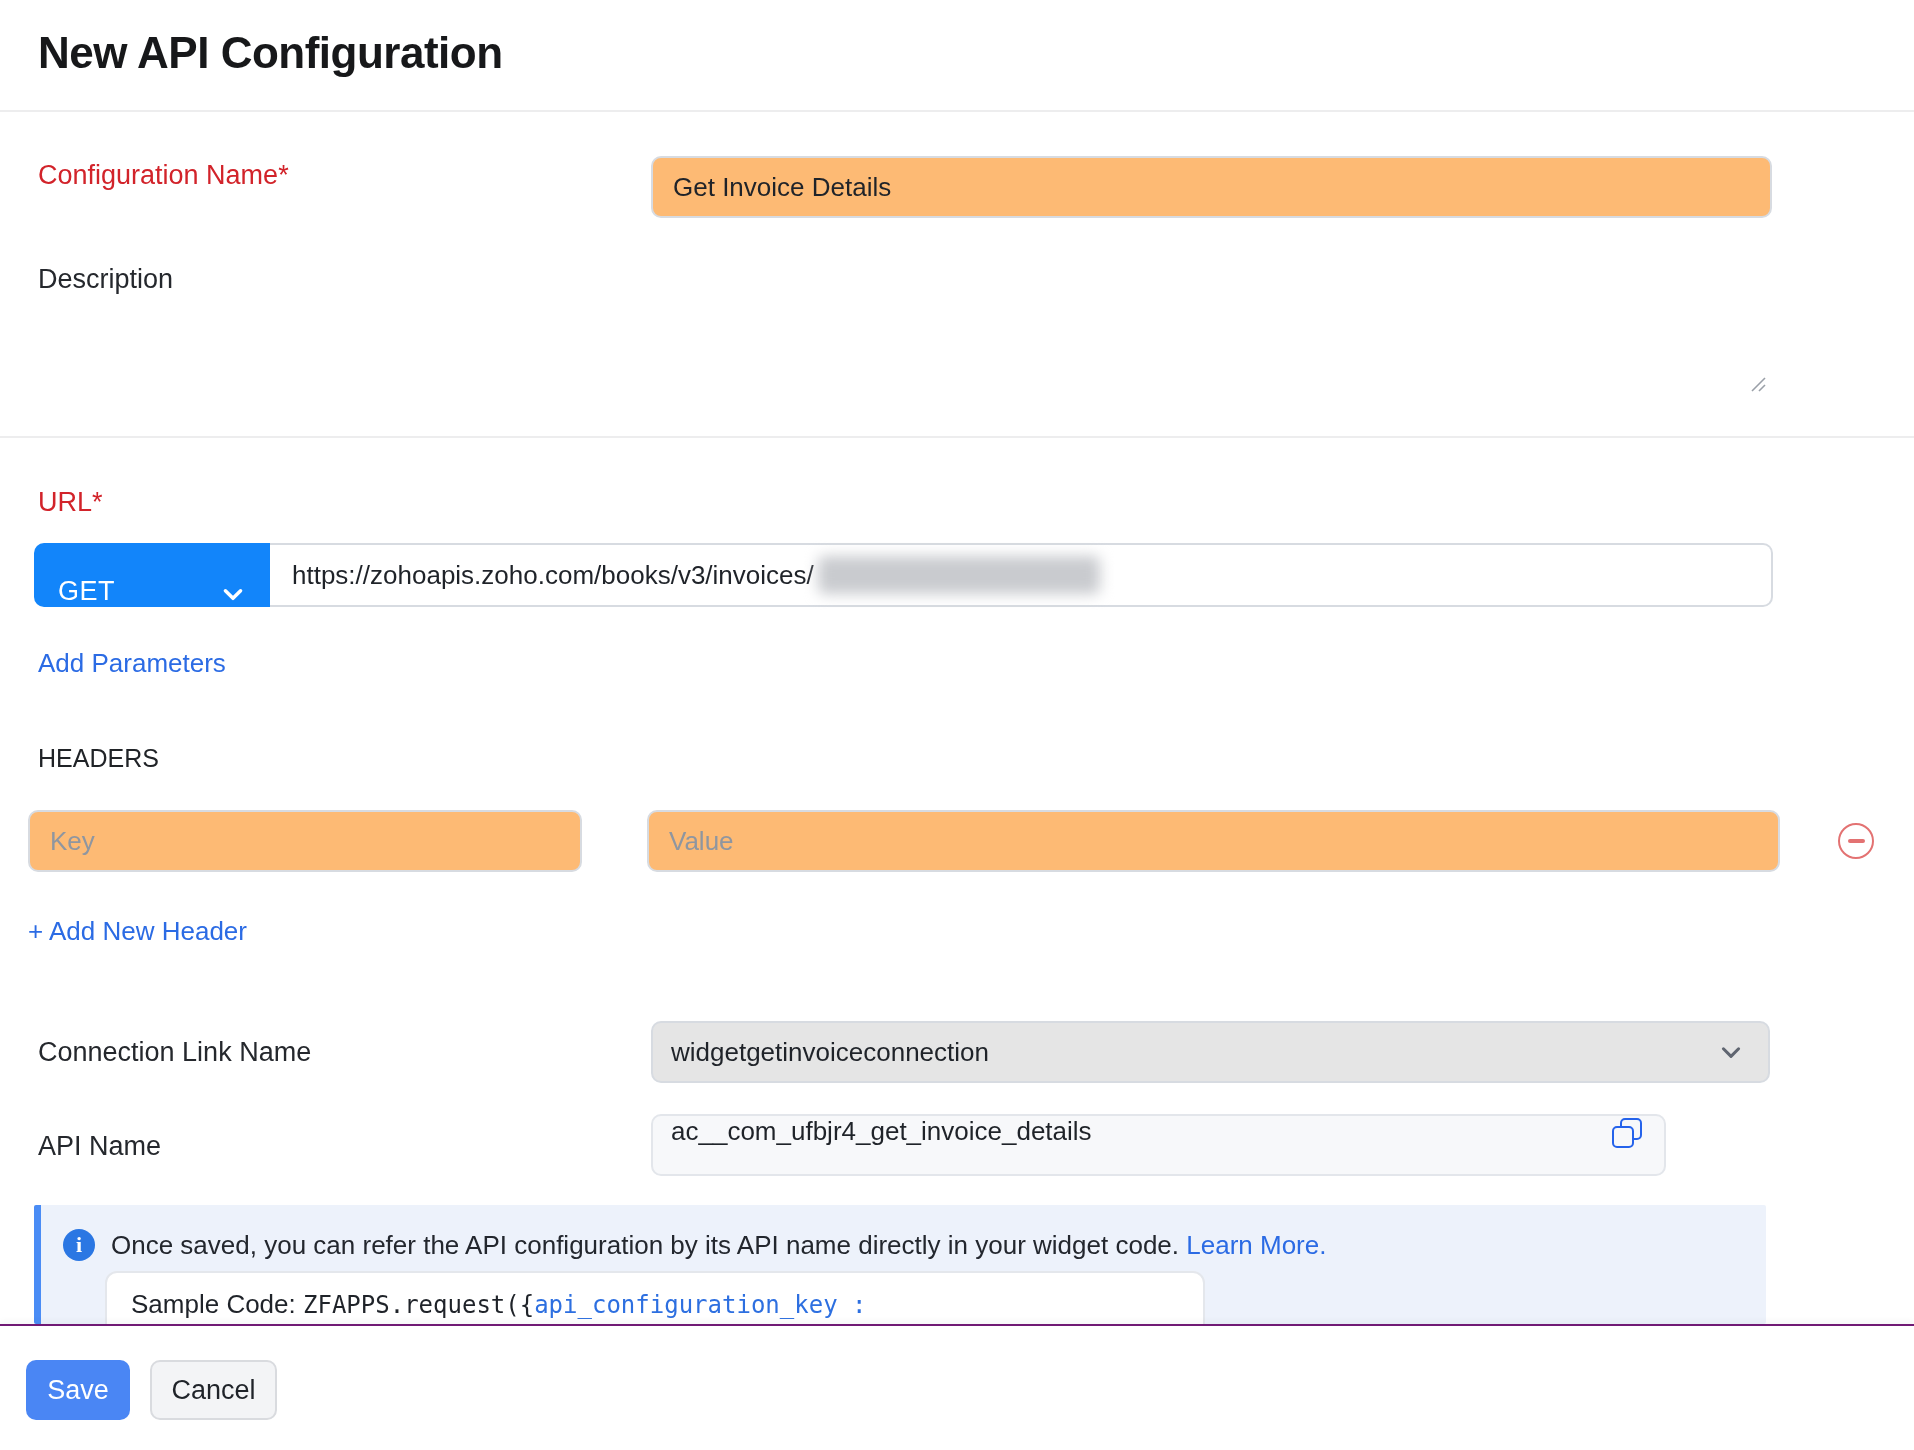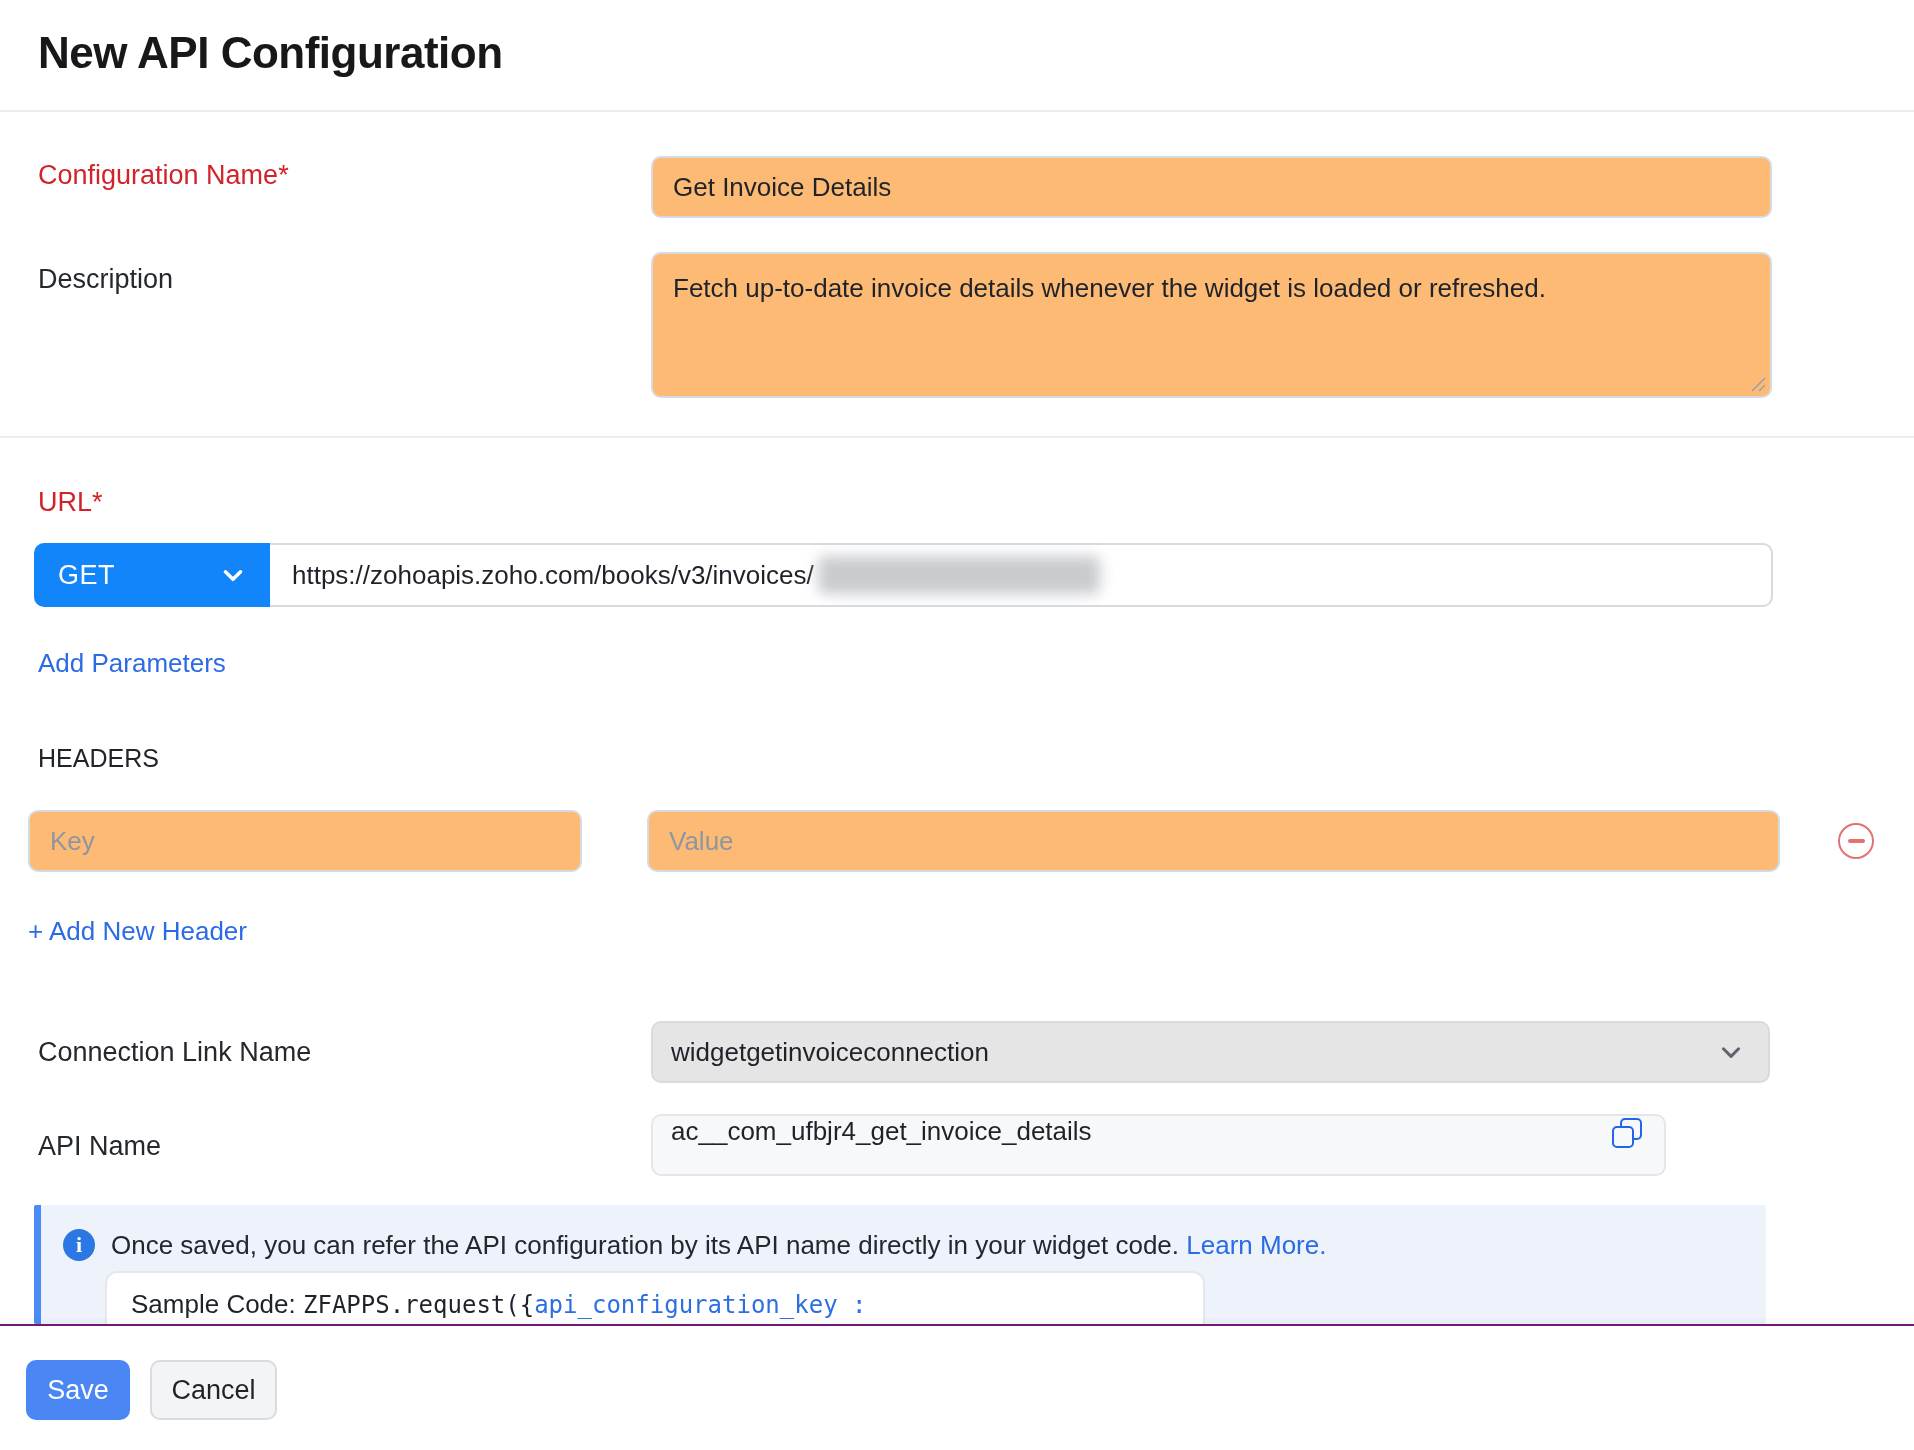--- a/index.html
+++ b/index.html
@@ -20,21 +20,21 @@
 
   
   .tb { border:2px solid #d7dbe1; border-radius:10px; background:#fdba74; font-family:"Liberation Sans",sans-serif; font-size:26px; color:#1f2329; outline:none; }
   input.tb { padding:0 20px; }
   input.tb::placeholder { color:#8f96a0; }
   textarea.tb { padding:16px 20px; resize:none; line-height:36px; }
 
   .resize-grip { right:6px; bottom:6px; width:18px; height:18px; pointer-events:none; }
 
   
-  .method-btn { left:34px; top:543px; width:236px; height:64px; background:#1285fa; border:none; border-radius:10px 0 0 10px; display:flex; align-items:center; justify-content:space-between; padding:0 24px; cursor:pointer; }
+  .method-btn { left:34px; top:543px; width:236px; height:64px; background:#1285fa; border:none; border-radius:10px 0 0 10px; display:flex; align-items:flex-end; justify-content:space-between; padding:0 24px; cursor:pointer; }
   .method-label { color:#fff; font-size:27px; font-weight:500; letter-spacing:0.5px; }
   .url-box { left:270px; top:543px; width:1503px; height:64px; border:2px solid #d7dbe1; border-left:none; border-radius:0 10px 10px 0; background:#fff; display:flex; align-items:center; padding-left:22px; }
   .url-text { font-size:26px; color:#1f2329; white-space:nowrap; }
   .redacted { width:282px; height:38px; margin-left:4px; background:#c9cbcf; border-radius:6px; filter:blur(7px); }
 
   .link { font-size:26px; color:#2b6be4; cursor:pointer; text-decoration:none; }
 
   
   .minus-btn { left:1838px; top:823px; width:36px; height:36px; border:2.5px solid #e37272; border-radius:50%; background:transparent; display:flex; align-items:center; justify-content:center; cursor:pointer; }
   .minus-bar { width:17px; height:4px; background:#e37272; border-radius:2px; }
@@ -72,21 +72,20 @@
 
 <div id="page">
 
   <div class="abs page-title">New API Configuration</div>
   <div class="abs divider" style="top:110px;"></div>
 
   <div class="abs field-label required" style="left:38px; top:160px;">Configuration Name*</div>
   <input class="abs tb" style="left: 651px; top: 156px; width: 1121px; height: 62px;" type="text" value="Get Invoice Details">
 
   <div class="abs field-label" style="left:38px; top:264px;">Description</div>
-  <textarea class="abs tb" style="left: 651px; top: 252px; width: 1121px; height: 146px;">Fetch up-to-date invoice details whenever the widget is loaded or refreshed.</textarea>
   <svg class="abs resize-grip" style="left:1748px; top:374px;" viewBox="0 0 18 18">
     <line x1="4" y1="17" x2="17" y2="4" stroke="#9aa0a8" stroke-width="1.6"></line>
     <line x1="11" y1="17" x2="17" y2="11" stroke="#9aa0a8" stroke-width="1.6"></line>
   </svg>
 
   <div class="abs divider" style="top:436px;"></div>
 
   <div class="abs field-label required" style="left:38px; top:487px;">URL*</div>
 
   <div class="abs method-btn">

